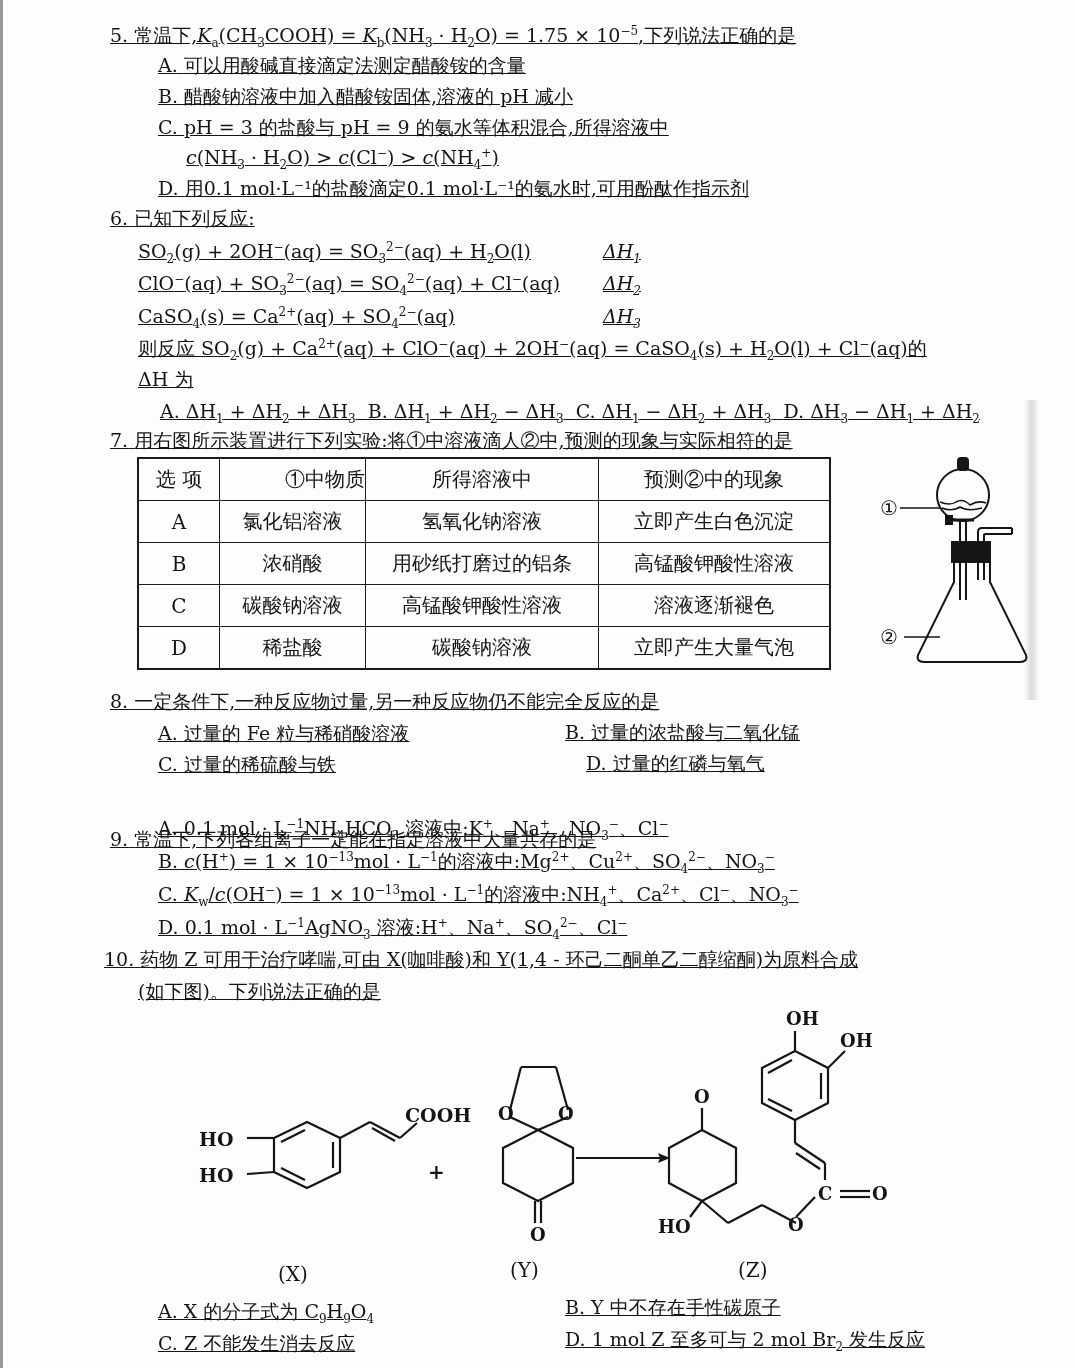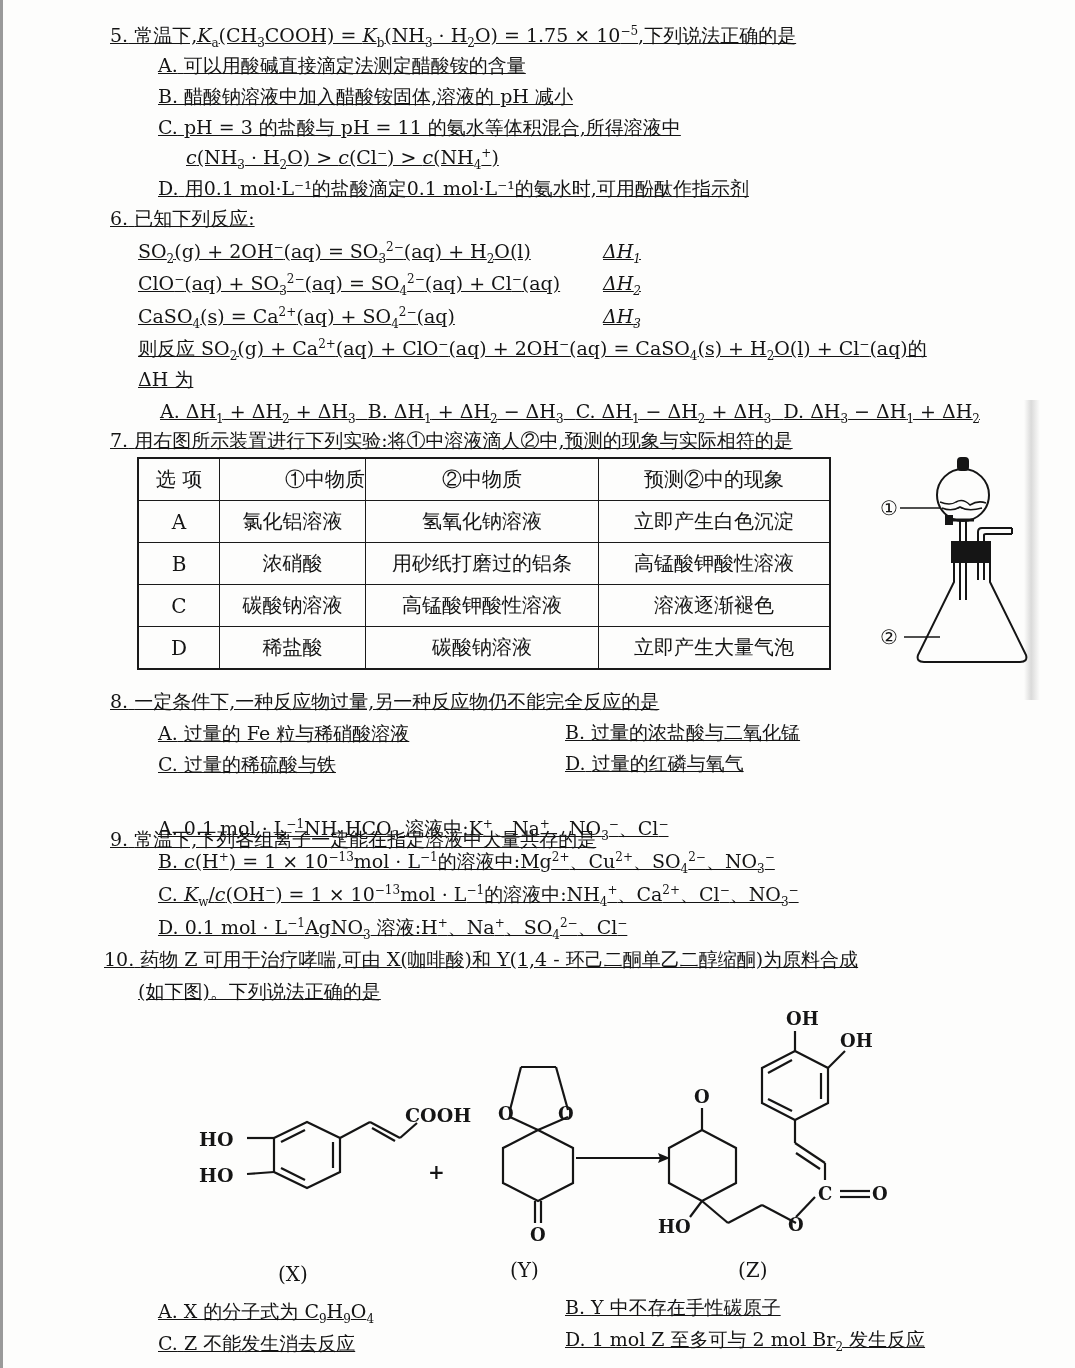--- a/index.html
+++ b/index.html
@@ -41,21 +41,21 @@
 <div class="line opt" style="top:52px;">
   <span>A.</span>
   <span>可以用酸碱直接滴定法测定醋酸铵的含量</span>
 </div>
 <div class="line opt" style="top:83px;">
   <span>B.</span>
   <span>醋酸钠溶液中加入醋酸铵固体,溶液的 pH 减小</span>
 </div>
 <div class="line opt" style="top:114px;">
   <span>C.</span>
-  <span>pH = 3 的盐酸与 pH = 11 的氨水等体积混合,所得溶液中</span>
+  <span>pH = 3 的盐酸与 pH = 9 的氨水等体积混合,所得溶液中</span>
 </div>
 <div class="line" style="left:186px; top:144px;">
   <i>c</i>(NH<sub>3</sub> · H<sub>2</sub>O) &gt; <i>c</i>(Cl<sup>−</sup>) &gt; <i>c</i>(NH<sub>4</sub><sup>+</sup>)
 </div>
 <div class="line opt" style="top:175px;">
   <span>D.</span>
   <span>用0.1 mol·L⁻¹的盐酸滴定0.1 mol·L⁻¹的氨水时,可用酚酞作指示剂</span>
 </div>
 
 <div class="line q" style="top:205px;">
@@ -90,21 +90,21 @@
 
 <div class="line q" style="top:427px;">
   <span>7.</span>
   <span>用右图所示装置进行下列实验:将①中溶液滴人②中,预测的现象与实际相符的是</span>
 </div>
 <table class="exp">
   <tbody>
       <tr>
     <th style="width:80px;margin-left:32px;">选 项</th>
     <th style="width:145px;text-align:right;">①中物质</th>
-    <th style="width:232px;">②中物质</th>
+    <th style="width:232px;">所得溶液中</th>
     <th style="width:230px;">预测②中的现象</th>
   </tr>
   <tr>
     <td>A</td>
     <td>氯化铝溶液</td>
     <td>氢氧化钠溶液</td>
     <td>立即产生白色沉淀</td>
   </tr>
   <tr>
     <td>B</td>
@@ -168,21 +168,21 @@
   <span>过量的 Fe 粒与稀硝酸溶液</span>
 </div>
 <div class="line opt2" style="top:719px;">
   <span>B.</span>
   <span>过量的浓盐酸与二氧化锰</span>
 </div>
 <div class="line opt" style="top:751px;">
   <span>C.</span>
   <span>过量的稀硫酸与铁</span>
 </div>
-<div class="line opt2" style="top:750px;">
+<div class="line opt2" style="top:750px;margin-left:21px;">
   <span>D.</span>
   <span>过量的红磷与氧气</span>
 </div>
 
 <div class="line q" style="top:819px;margin-top:7px;">
   <span>9.</span>
   <span>常温下,下列各组离子一定能在指定溶液中大量共存的是</span>
 </div>
 <div class="line opt" style="top:815px;">
   A. 0.1 mol · L<sup>−1</sup>NH<sub>4</sub>HCO<sub>3</sub> 溶液中:K<sup>+</sup>、Na<sup>+</sup>、NO<sub>3</sub><sup>−</sup>、Cl<sup>−</sup>

